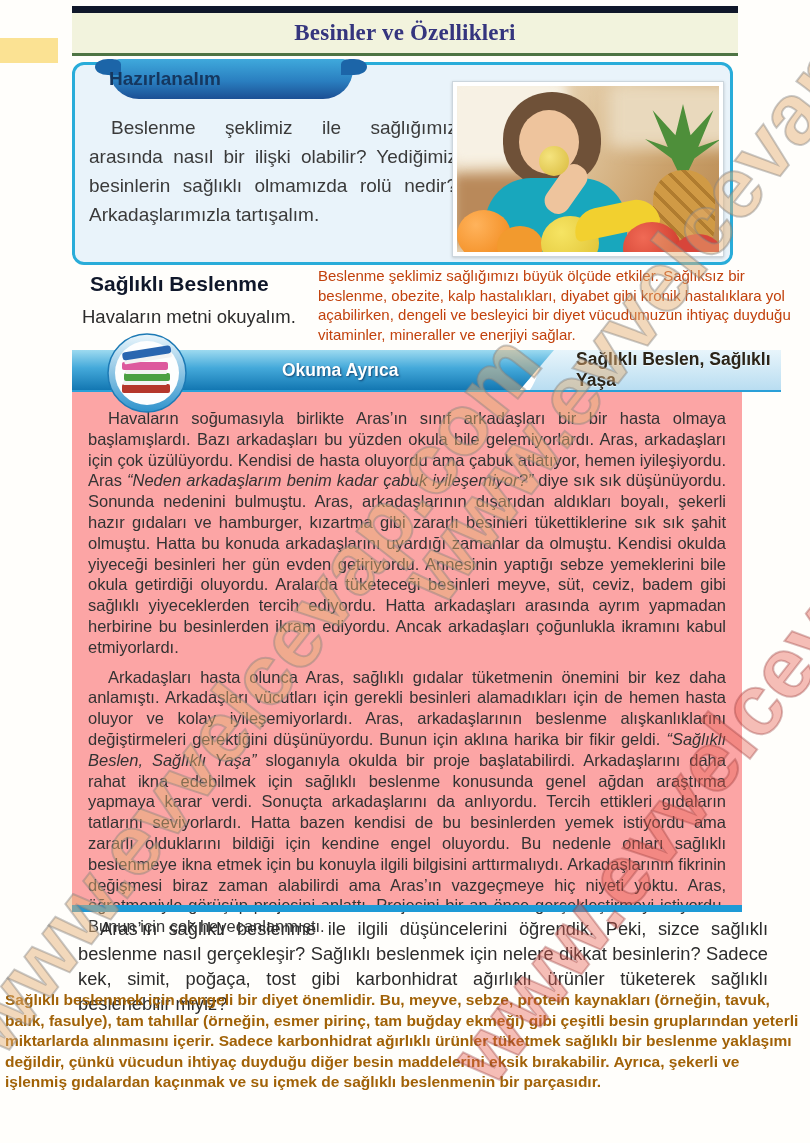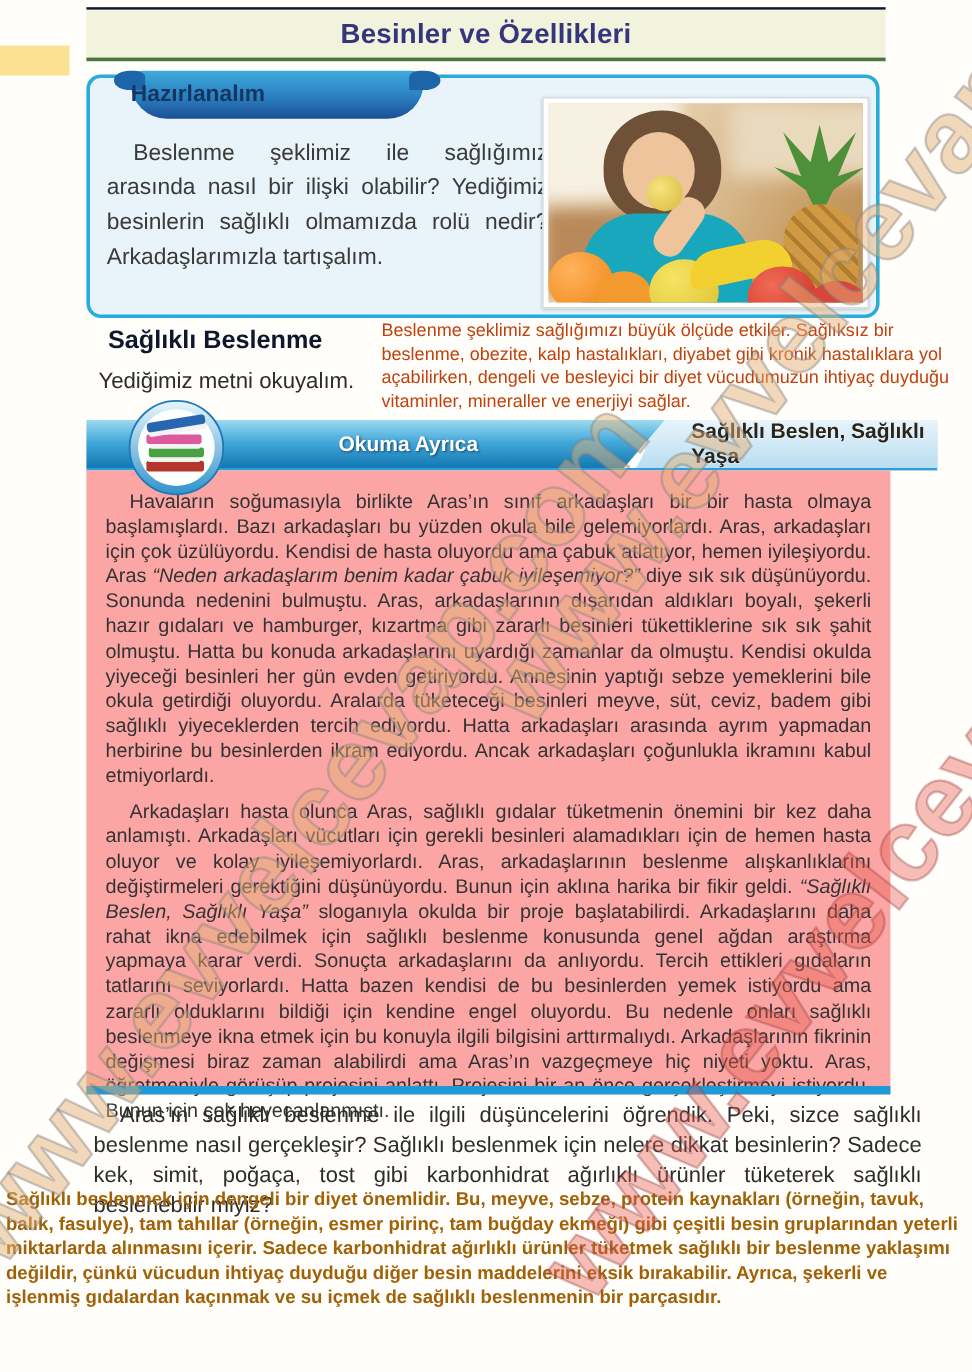--- a/index.html
+++ b/index.html
@@ -1,22 +1,22 @@
 <!DOCTYPE html>
 <html lang="tr"><head>
 <meta charset="utf-8">
 <style>
   html,body{margin:0;padding:0;background:#ffffff;}
   #page{position:relative;width:810px;height:1143px;background:#fffefb;overflow:hidden;
         font-family:"Liberation Sans","DejaVu Sans",sans-serif;color:#2e2e2e;}
 
   
   .header-band{position:absolute;left:72px;top:6px;width:666px;height:40px;
-    background:#f2f3dd;border-top:2px solid #0f172a;border-bottom:3px solid #4e7444;
-    display:flex;align-items:center;justify-content:center;}
+    background:#f2f3dd;border-top:7px solid #0f172a;border-bottom:3px solid #4e7444;
+    display:flex;align-items:center;justify-content:center;font-family:Liberation Serif, serif;}
   .header-title{font-size:23px;font-weight:bold;color:#35357e;letter-spacing:.2px;}
   .page-tab{position:absolute;left:0;top:38px;width:58px;height:25px;background:#fbe293;}
 
   
   .haz-box{position:absolute;left:72px;top:62px;width:661px;height:203px;
     background:#e9f3fa;border:3px solid #29acd9;border-radius:12px;box-sizing:border-box;}
   .haz-tab{position:absolute;left:34px;top:-6px;width:244px;height:40px;
     background:linear-gradient(180deg,#3fa9dc 0%,#2a7fc0 55%,#1b4f94 100%);
     border-radius:10px 10px 30px 30px;display:flex;align-items:center;justify-content:flex-start;z-index:2;}
   .haz-tab::before,.haz-tab::after{content:"";position:absolute;top:0;width:26px;height:16px;
@@ -132,21 +132,21 @@
         <div class="ph-orange2"></div>
         <div class="ph-yellow"></div>
         <div class="ph-banana"></div>
         <div class="ph-red"></div>
         <div class="ph-red2"></div>
       </div>
     </div>
   </div>
 
   <div class="section-heading">Sağlıklı Beslenme</div>
-  <div class="section-sub">Yediğimiz metni okuyalım.</div>
+  <div class="section-sub">Havaların metni okuyalım.</div>
   <div class="note-red-top">Beslenme şeklimiz sağlığımızı büyük ölçüde etkiler. Sağlıksız bir beslenme, obezite, kalp hastalıkları, diyabet gibi kronik hastalıklara yol açabilirken, dengeli ve besleyici bir diyet vücudumuzun ihtiyaç duyduğu vitaminler, mineraller ve enerjiyi sağlar.</div>
 
   <div class="okuma-banner">
     <div class="okuma-banner-right">
       <div class="okuma-swoosh"></div>
       <span class="story-title">Sağlıklı Beslen, Sağlıklı Yaşa</span>
     </div>
     <span class="okuma-label">Okuma Ayrıca</span>
     <div class="books-badge">
       <svg viewBox="0 0 82 82" width="82" height="82" aria-hidden="true">

